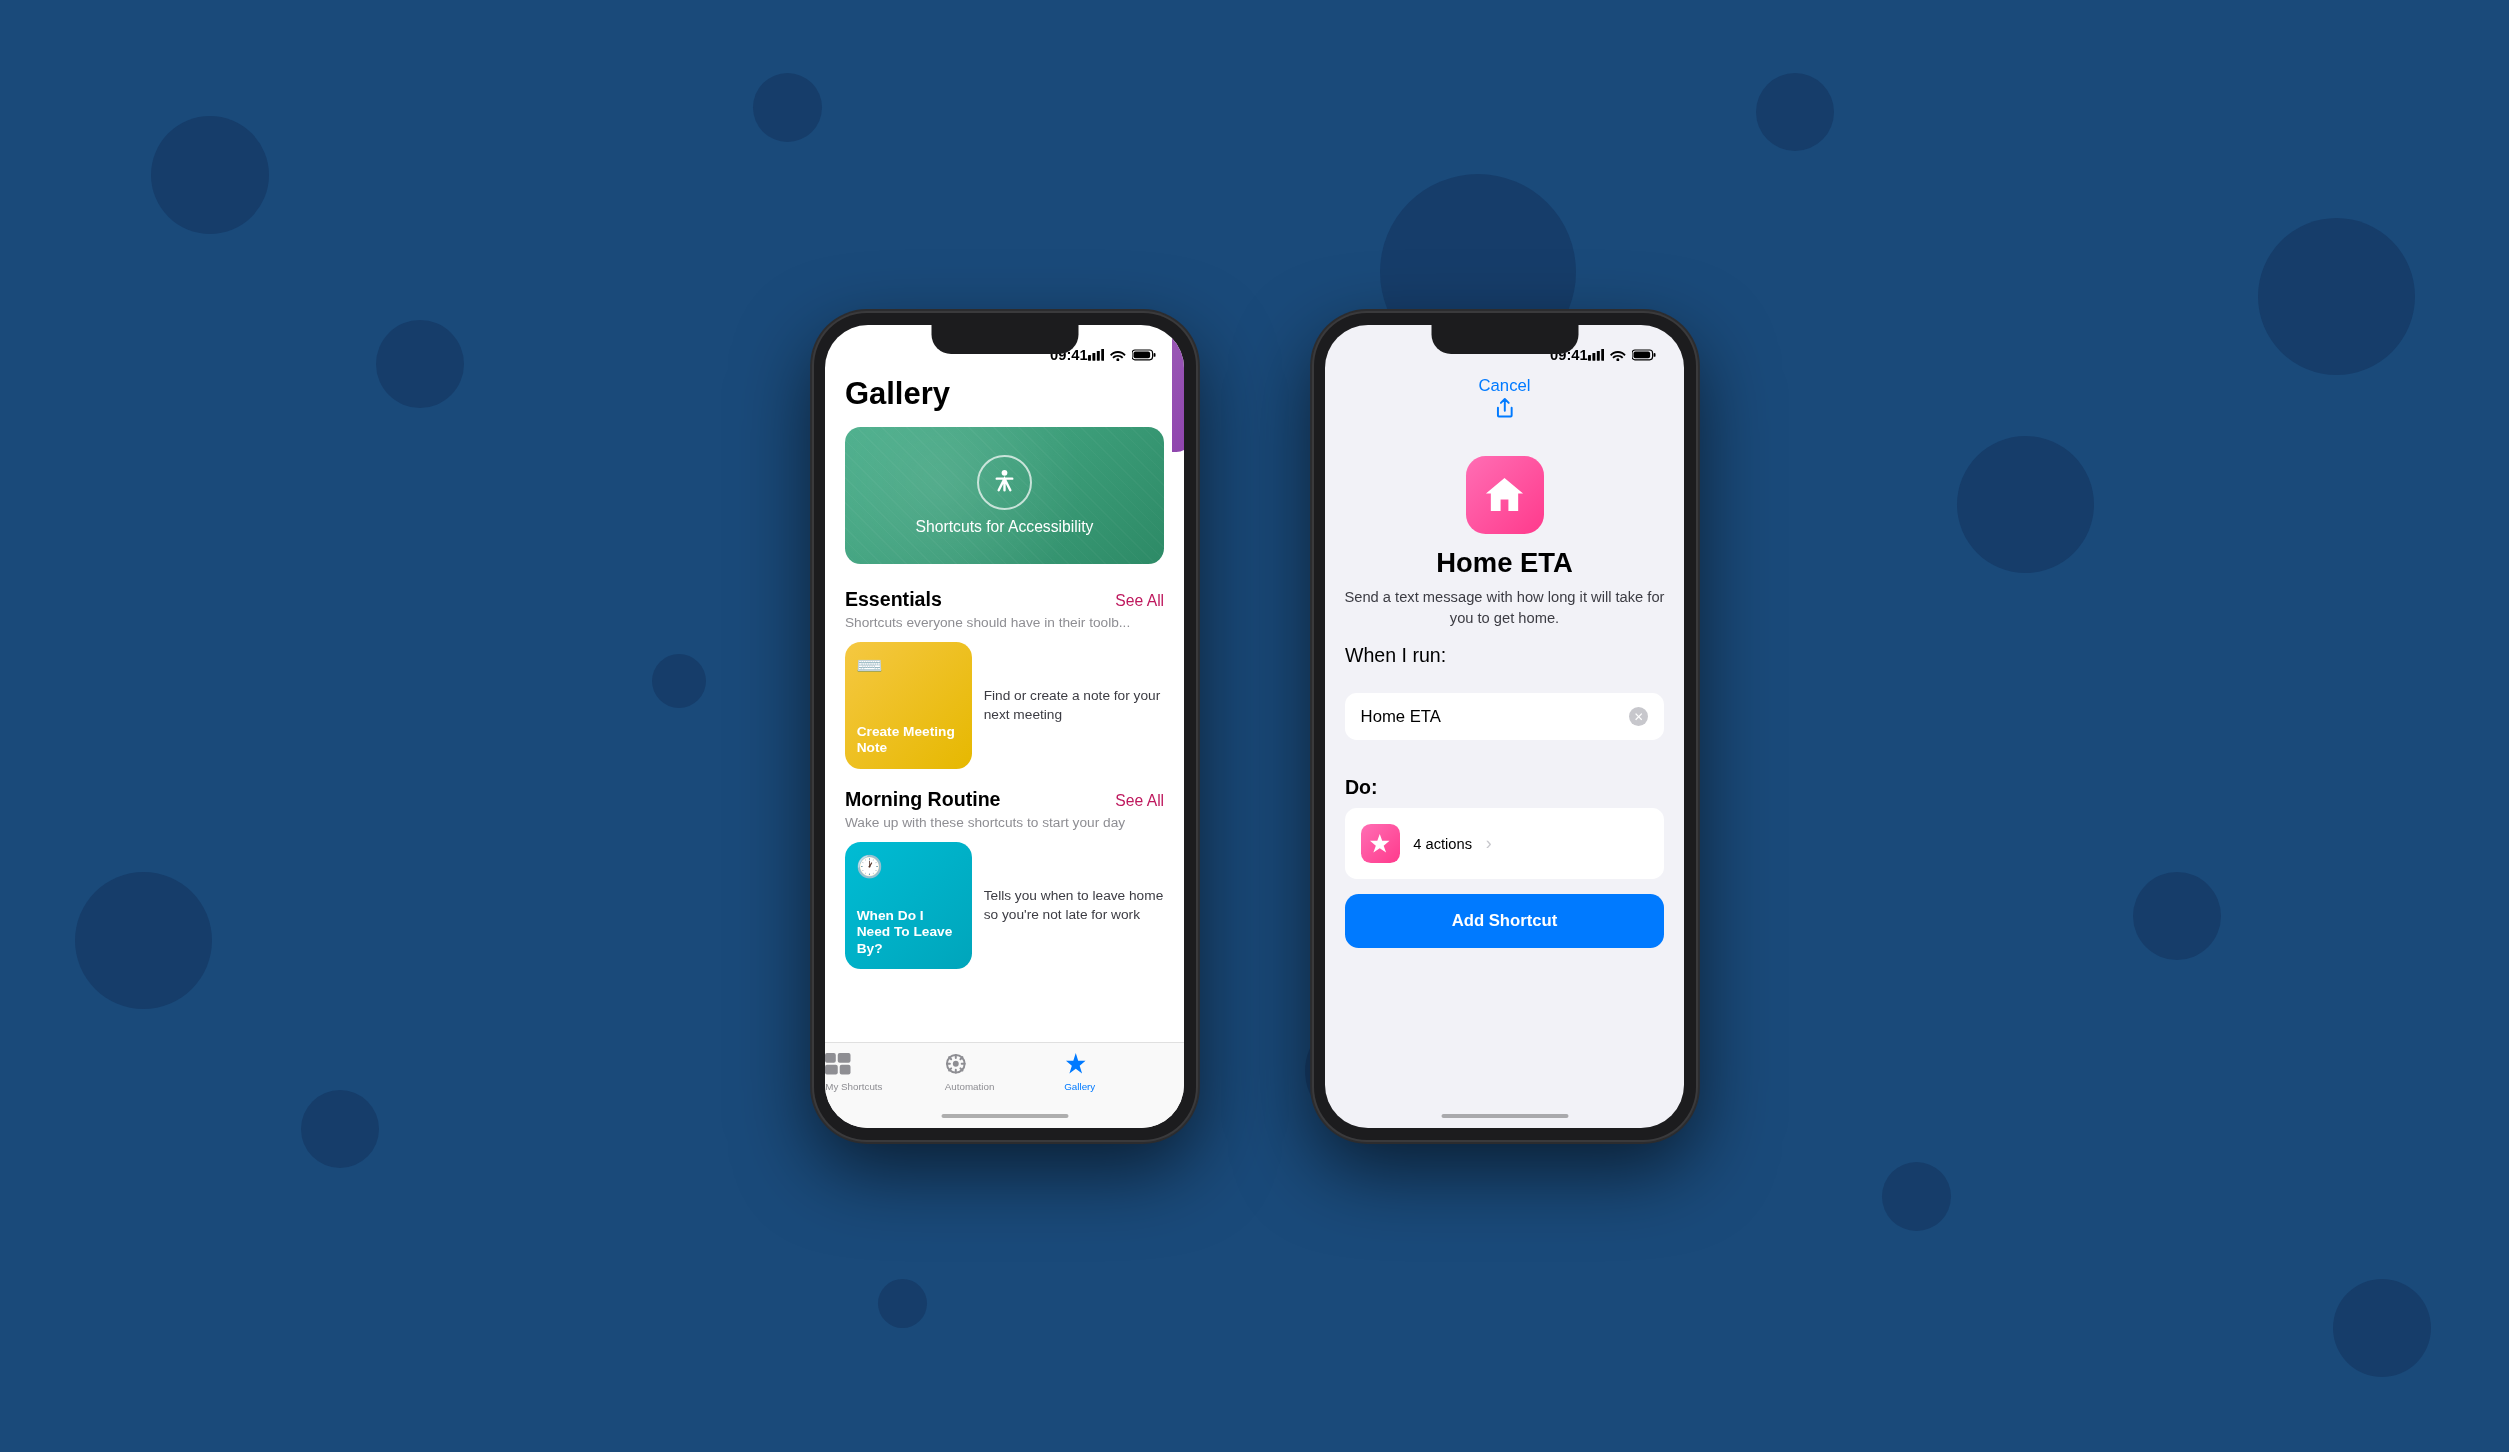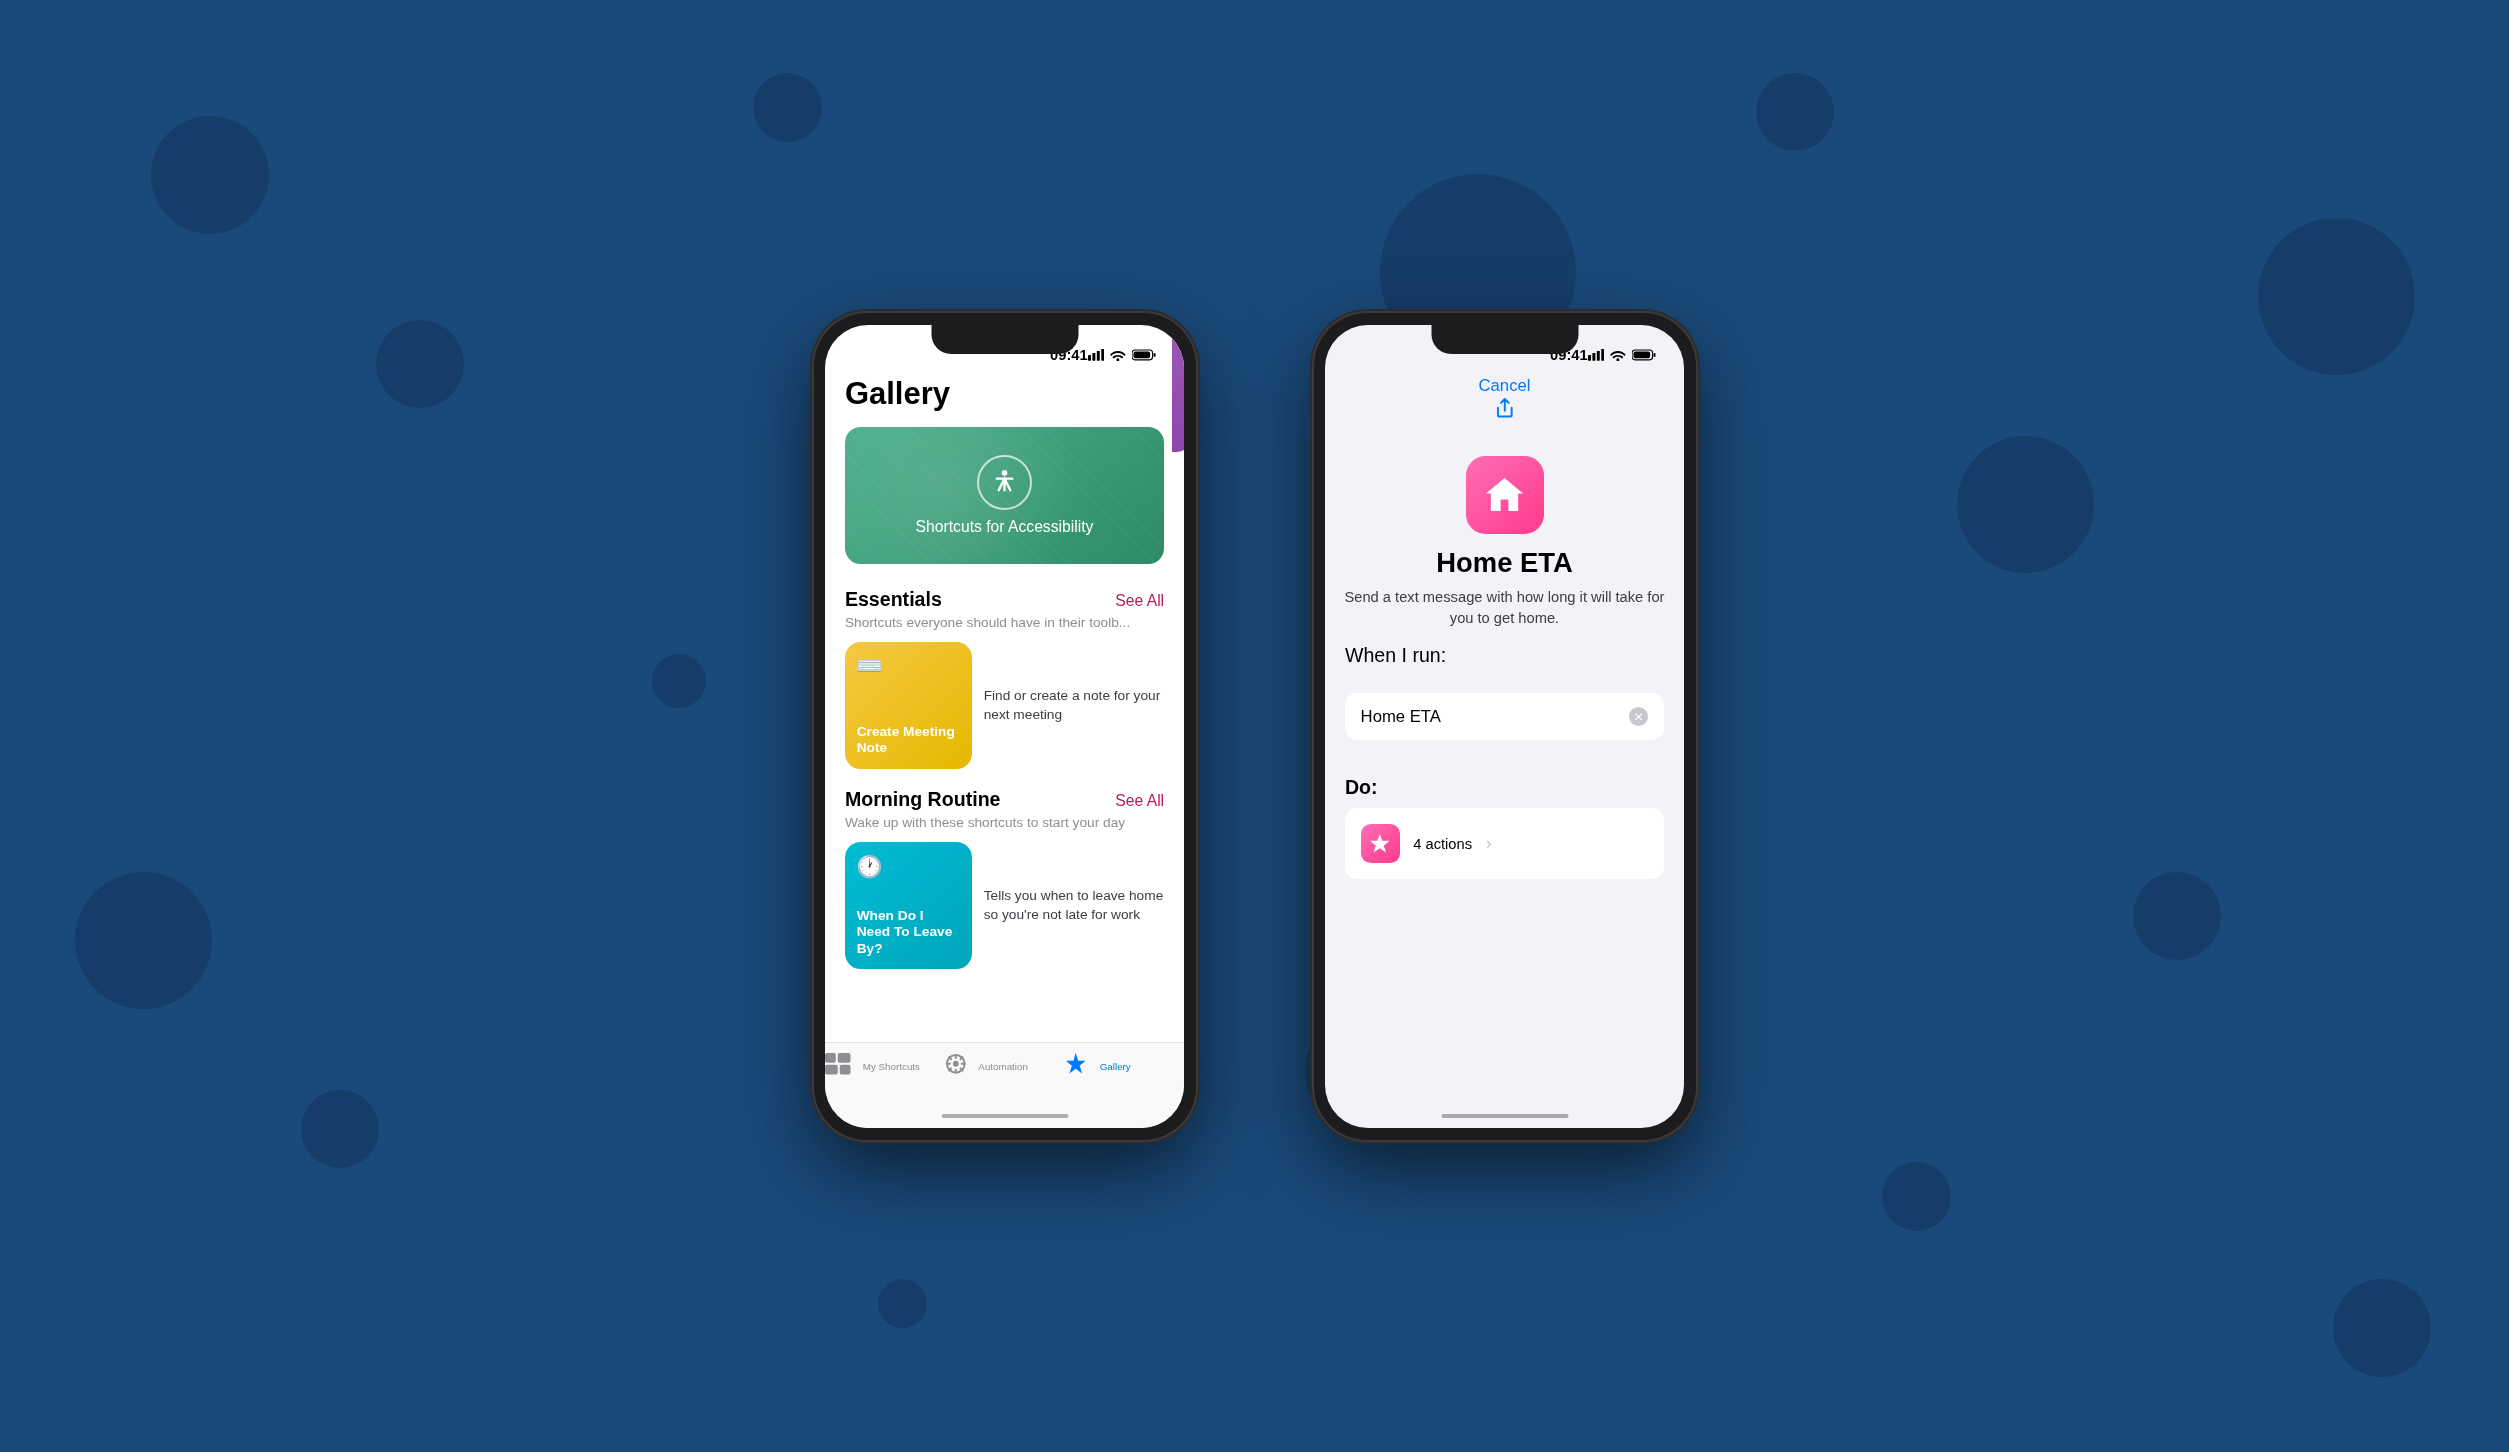--- a/index.html
+++ b/index.html
@@ -246,22 +246,22 @@
       background: rgba(249,249,249,0.94);
       border-top: 1px solid #e0e0e0;
       display: flex;
       align-items: flex-start;
       padding-top: 9.8px;
     }
 
     .tab-item {
       flex: 1;
       display: flex;
-      align-items: center;
-      gap: 12px;
+      flex-direction: column;
+      gap: 0;
     }
 
     .tab-icon {
       font-size: 21.6px;
       color: #8e8e93;
     }
 
     .tab-icon.active {
       color: #007aff;
     }
@@ -650,20 +650,21 @@
             <div class="actions-icon">
               <svg width="23.5" height="21.6" viewBox="0 0 24 22" fill="white">
                 <path d="M12 1L14.5 8H22L16 13L18.5 20L12 15.5L5.5 20L8 13L2 8H9.5L12 1Z"></path>
               </svg>
             </div>
             <span class="actions-count">4 actions</span>
             <span class="actions-chevron">›</span>
           </div>
         </div>
 
+        <div class="add-shortcut-btn">Add Shortcut</div>
       </div>
 
       <div class="home-indicator"></div>
     </div>
   </div>
 
 </div>
 
 
 </body></html>

